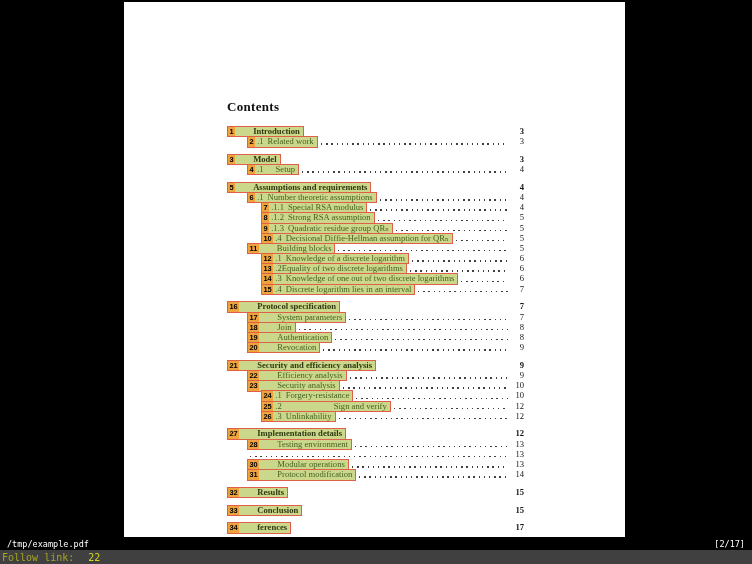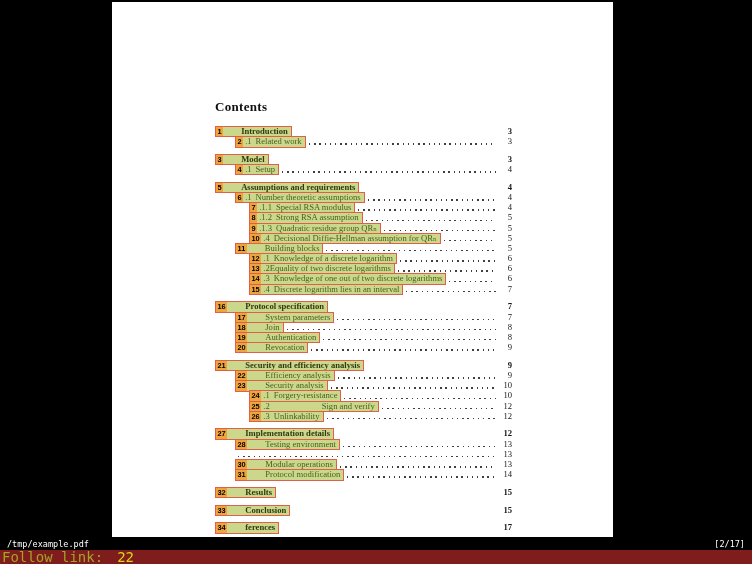--- a/index.html
+++ b/index.html
@@ -12,21 +12,21 @@
     --statusbar-text:#ffffff;
     --input-label-color:#a3a325;
     --input-value-color:#d6d61a;
   }
   html,body{margin:0;padding:0;}
   body{
     width:752px;height:564px;background:#000;position:relative;overflow:hidden;
     font-family:"Liberation Serif","DejaVu Serif",serif;
   }
   .page{
-    position:absolute;left:112px;top:2px;width:501px;height:555px;
+    position:absolute;left:124px;top:2px;width:501px;height:555px;
     background:#ffffff;overflow:hidden;
   }
   .contents-title{
     position:absolute;left:103px;top:97px;margin:0;
     font-size:13px;font-weight:bold;color:#101010;letter-spacing:.3px;
   }
   .toc{
     position:absolute;left:103px;top:124px;width:297px;
   }
   .toc-row{
@@ -61,22 +61,22 @@
   .toc-row.no-dots .dots{background-image:none;}
   .pagenum{width:13px;text-align:right;color:#161616;}
   .status-file{
     position:absolute;left:0;top:537px;width:752px;height:13px;box-sizing:border-box;
     background:var(--statusbar-bg);color:var(--statusbar-text);
     font-family:"DejaVu Sans Mono","Liberation Mono",monospace;font-size:8.5px;
     display:flex;justify-content:space-between;align-items:center;padding:0 7px;
   }
   .status-input{
     position:absolute;left:0;top:550px;width:752px;height:14px;box-sizing:border-box;
-    background:#7f1d1d;
-    font-family:"DejaVu Sans Mono","Liberation Mono",monospace;font-size:14px;
+    background:#404040;
+    font-family:"DejaVu Sans Mono","Liberation Mono",monospace;font-size:10px;
     display:flex;align-items:center;padding:0 2px;
   }
   .status-input .label{color:var(--input-label-color);margin-right:14px;}
   .status-input .value{color:var(--input-value-color);}
 </style>
 </head>
 <body>
 
 <div class="app">
 
@@ -107,21 +107,21 @@
 
       <span class="title">Model</span>
     </span>
     <span class="dots"></span>
     <span class="pagenum">3</span>
   </div>
         <div class="toc-row lvl2">
     <span class="link-box">
       <span class="hint">4</span>
       <span class="residual">.1</span>
-      <span class="title" style="margin-left: 4px;">Setup</span>
+      <span class="title" style="margin-left: 12px;">Setup</span>
     </span>
     <span class="dots"></span>
     <span class="pagenum">4</span>
   </div>
         <div class="toc-row lvl1 bold no-dots gap">
     <span class="link-box">
       <span class="hint">5</span>
 
       <span class="title">Assumptions and requirements</span>
     </span>

